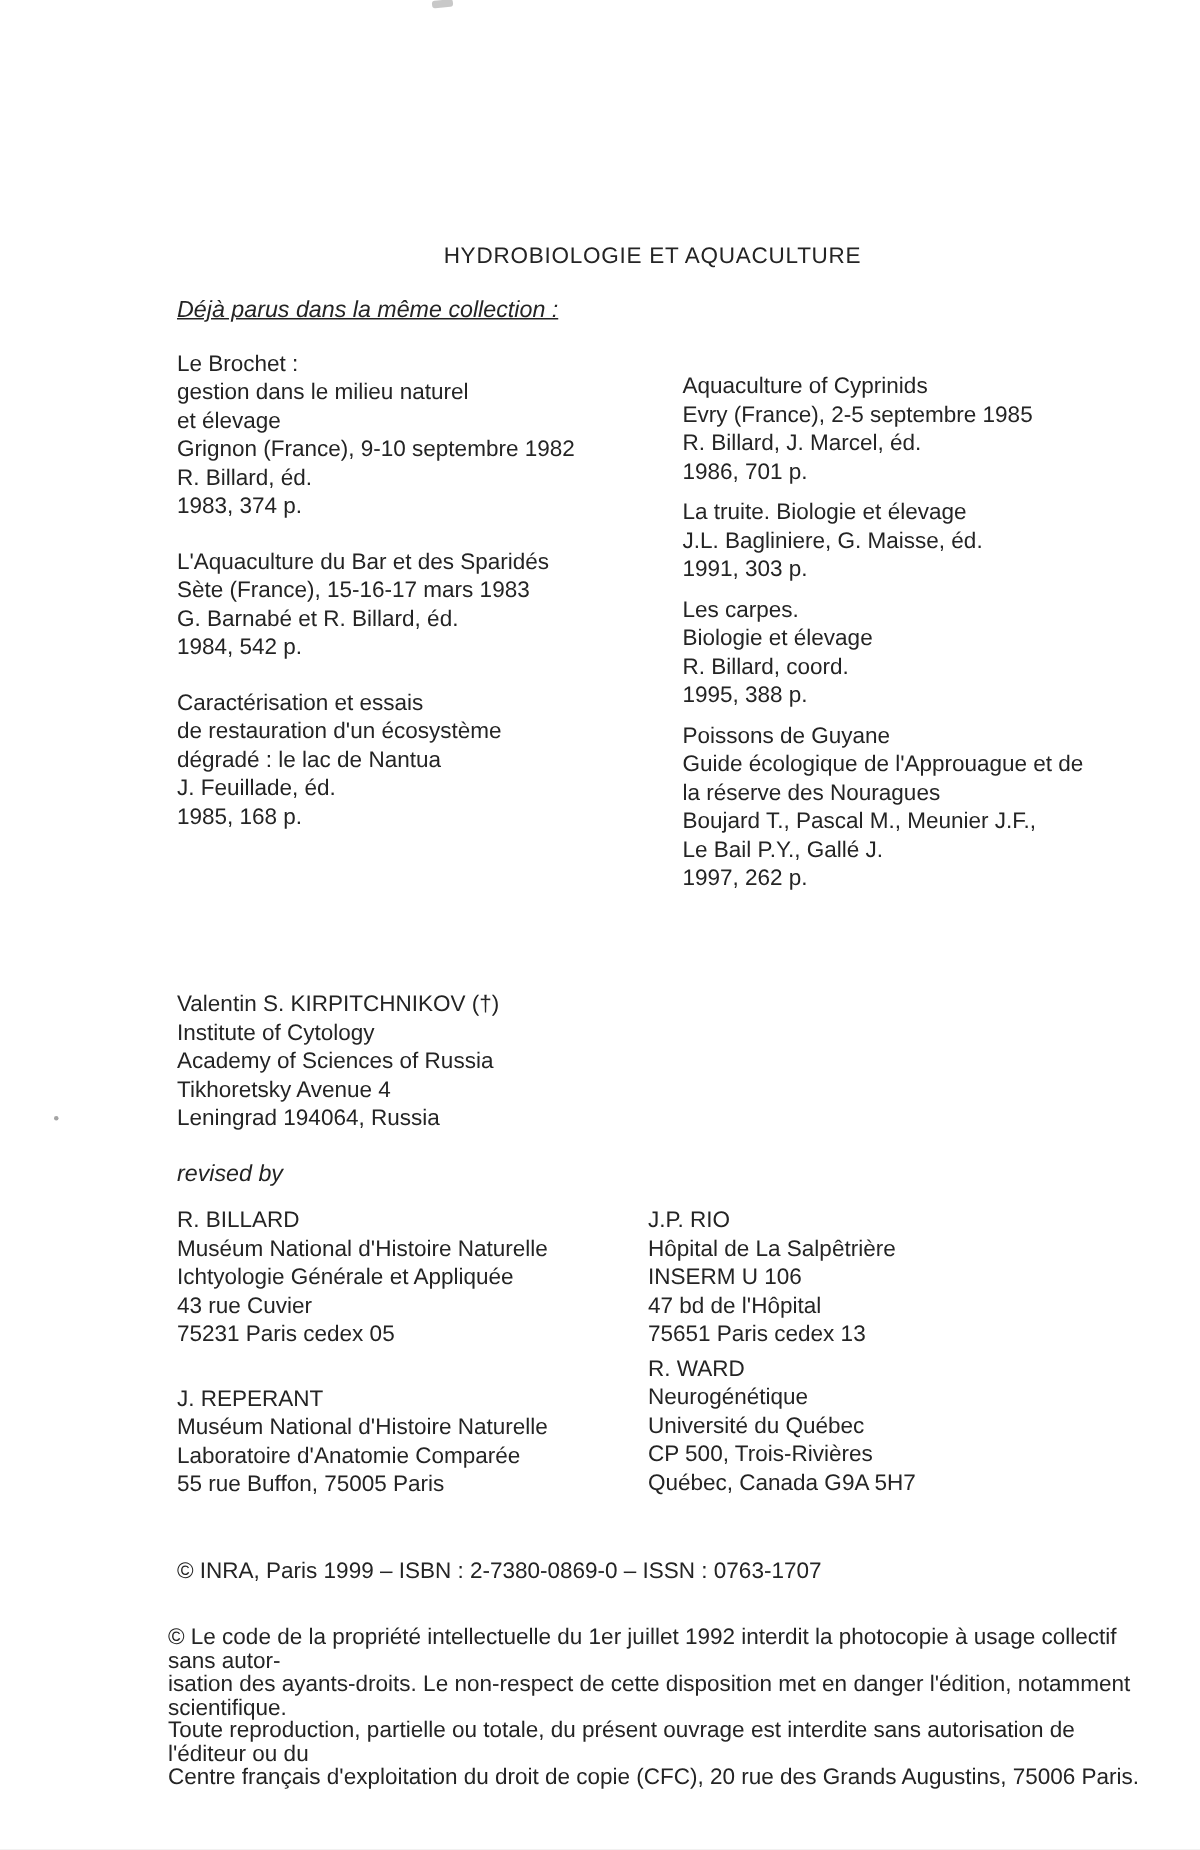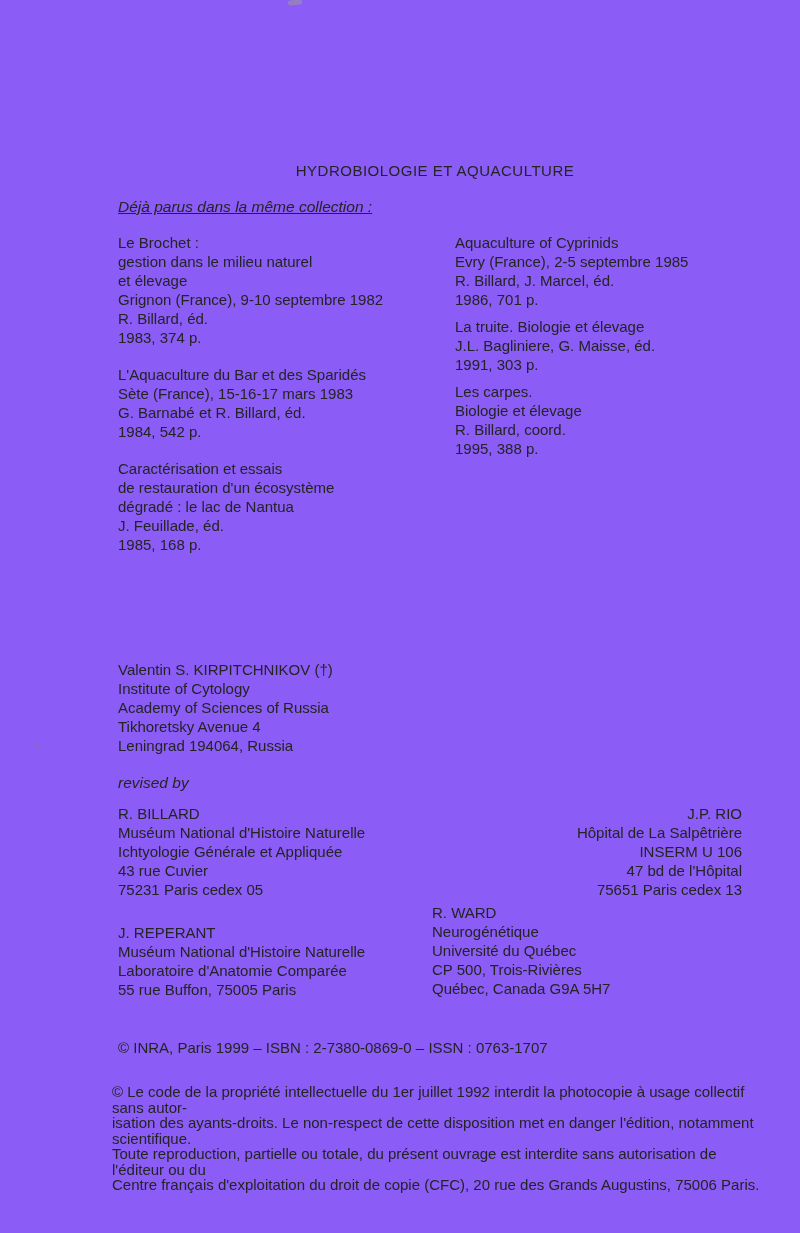--- a/index.html
+++ b/index.html
@@ -5,21 +5,21 @@
   html, body {
     margin: 0;
     padding: 0;
     background: #e8e8e8;
   }
   .page {
     position: relative;
     width: 800px;
     height: 1233px;
     margin: 0 auto;
-    background: #8b5cf6;
+    background: #ffffff;
     font-family: "Liberation Sans", sans-serif;
     color: #242424;
     overflow: hidden;
   }
   .series-title {
     position: absolute;
     top: 162px;
     left: 118px;
     right: 48px;
     text-align: center;
@@ -34,21 +34,21 @@
     font-size: 15.5px;
     font-style: italic;
     text-decoration: underline;
   }
   .book-list {
     position: absolute;
     font-size: 15px;
     line-height: 19px;
   }
   .book-list.left  { top: 233px; left: 118px; width: 332px; }
-  .book-list.right { top: 233px; left: 455px; width: 302px; }
+  .book-list.right { top: 248px; left: 455px; width: 302px; }
   .book-list.left  .book { margin-bottom: 18px; }
   .book-list.right .book { margin-bottom: 8px; }
   .book-title {
     font-weight: normal;
     white-space: pre-line;
   }
   .book-details {
     white-space: pre-line;
   }
   .author-block {
@@ -68,21 +68,21 @@
   }
   .editor-col {
     position: absolute;
     font-size: 15px;
     line-height: 19px;
   }
   .editor-col.left  { top: 804px; left: 118px; width: 300px; }
   .editor-col.right { top: 804px; left: 432px; width: 310px; }
   .editor-block { white-space: pre-line; }
   .editor-col.left  .editor-block:first-child { margin-bottom: 24px; }
-  .editor-col.right .editor-block:first-child { margin-bottom: 4px; text-align: right; }
+  .editor-col.right .editor-block:first-child { margin-bottom: 4px; }
   .copyright-line {
     position: absolute;
     top: 1039px;
     left: 118px;
     font-size: 15px;
   }
   .legal-notice {
     position: absolute;
     top: 1084px;
     left: 112px;
@@ -159,20 +159,28 @@
     <div class="book">
       <div class="book-title">La truite. Biologie et élevage</div>
       <div class="book-details">J.L. Bagliniere, G. Maisse, éd.
 1991, 303 p.</div>
     </div>
     <div class="book">
       <div class="book-title">Les carpes.
 Biologie et élevage</div>
       <div class="book-details">R. Billard, coord.
 1995, 388 p.</div>
+    </div>
+    <div class="book">
+      <div class="book-title">Poissons de Guyane</div>
+      <div class="book-details">Guide écologique de l'Approuague et de
+la réserve des Nouragues
+Boujard T., Pascal M., Meunier J.F.,
+Le Bail P.Y., Gallé J.
+1997, 262 p.</div>
     </div>
   </div>
 
   <div class="author-block">Valentin S. KIRPITCHNIKOV (†)
 Institute of Cytology
 Academy of Sciences of Russia
 Tikhoretsky Avenue 4
 Leningrad 194064, Russia</div>
 
   <div class="revised-by">revised by</div>

